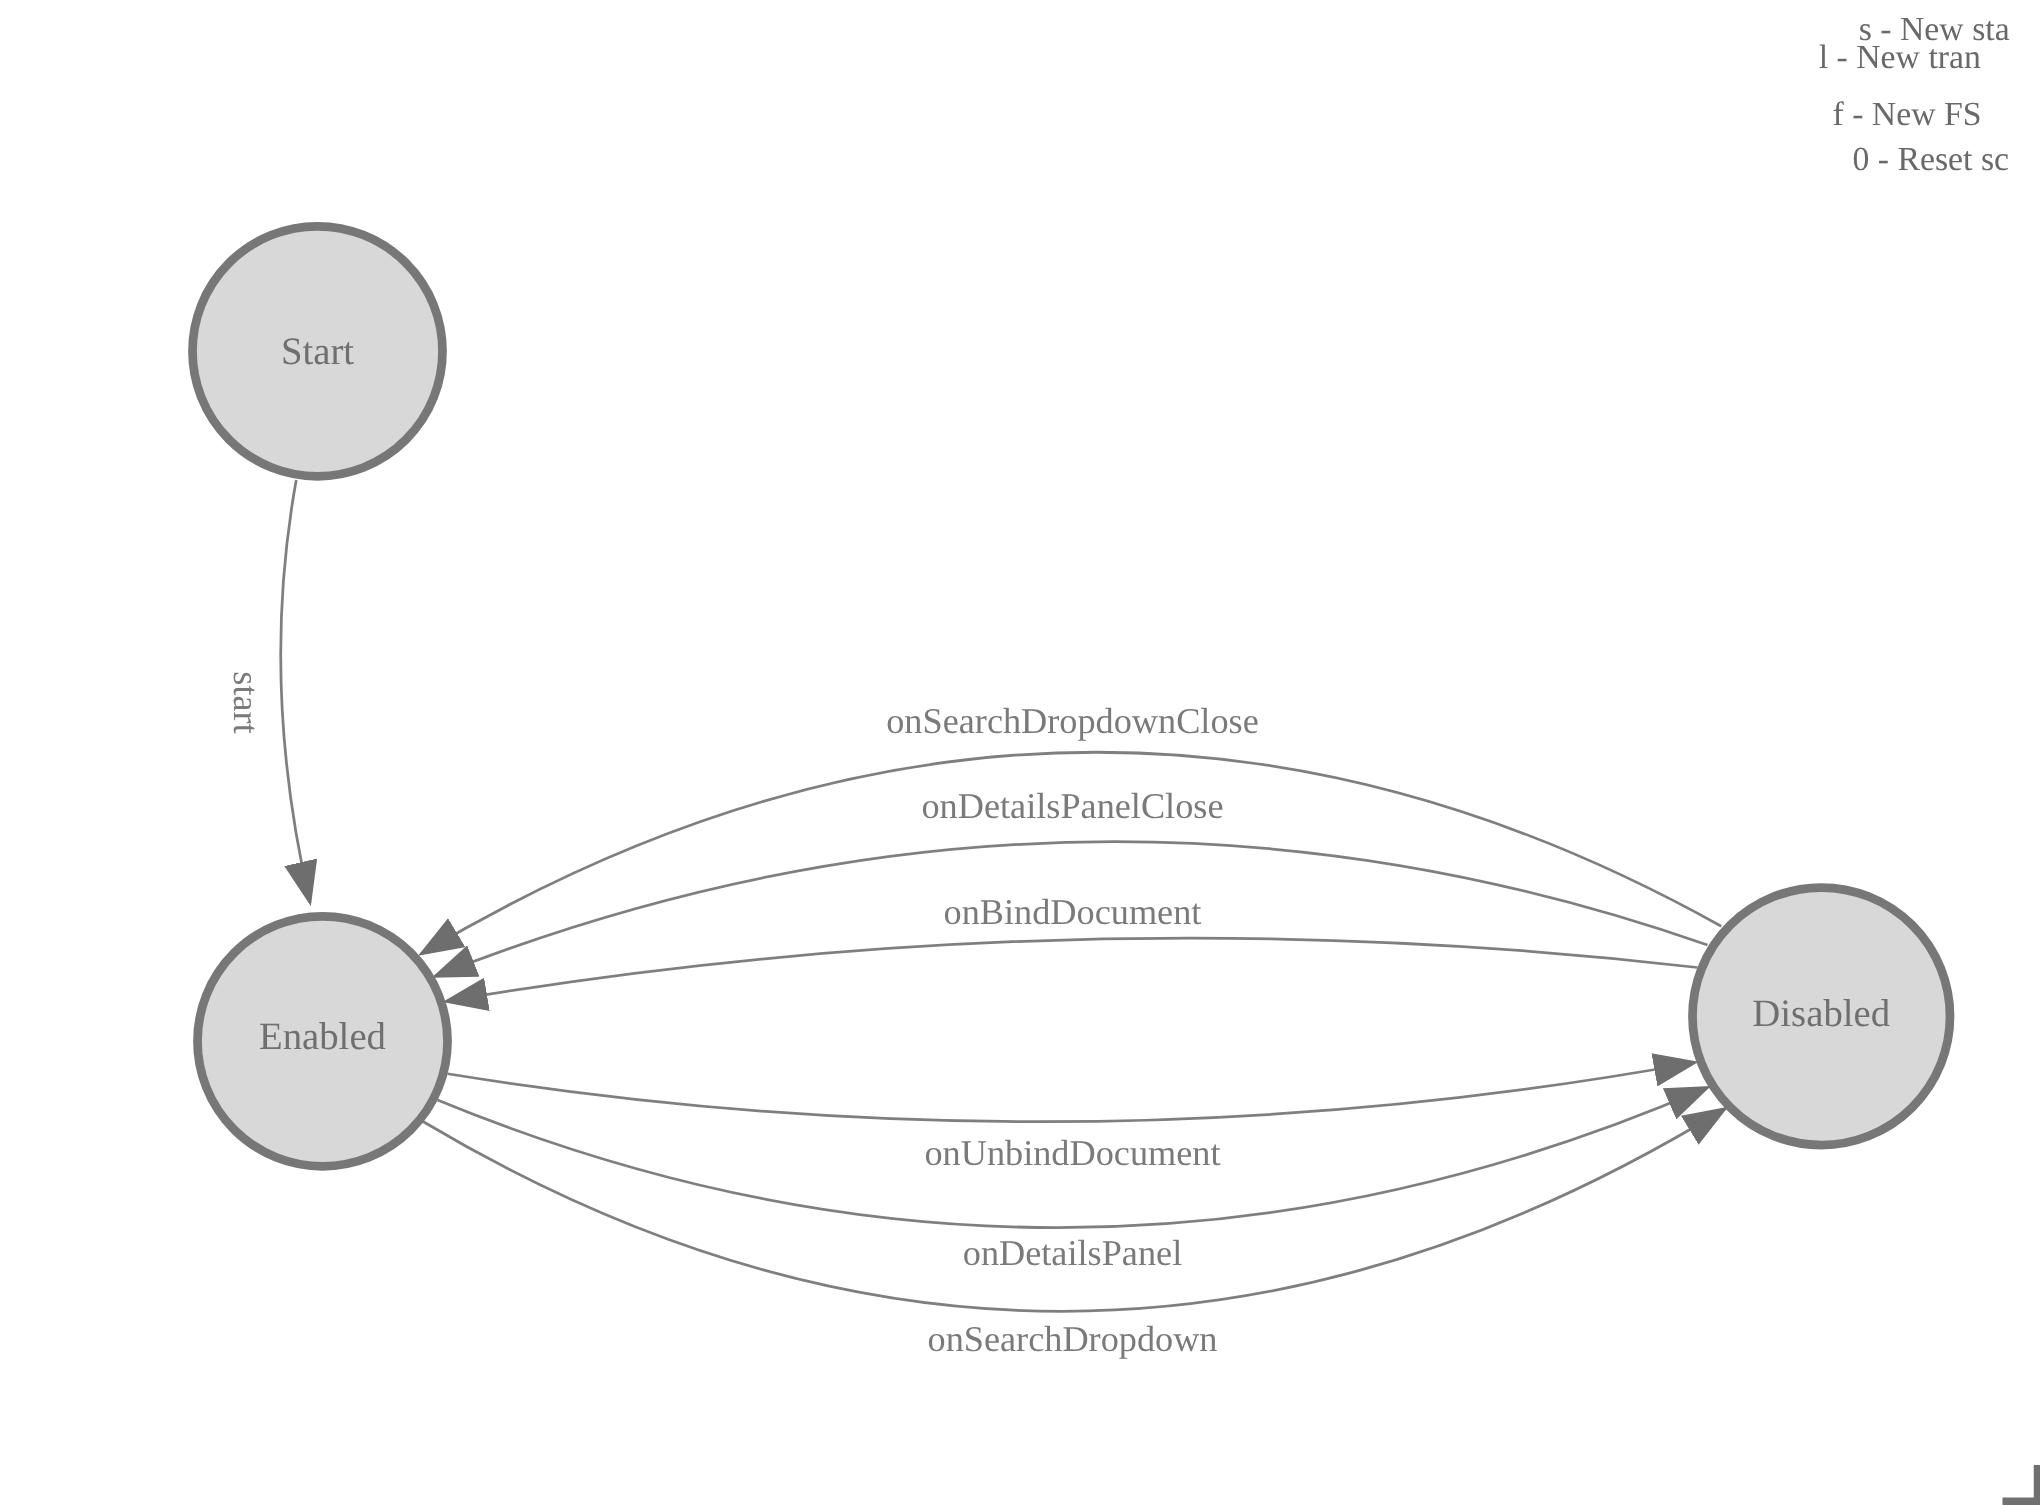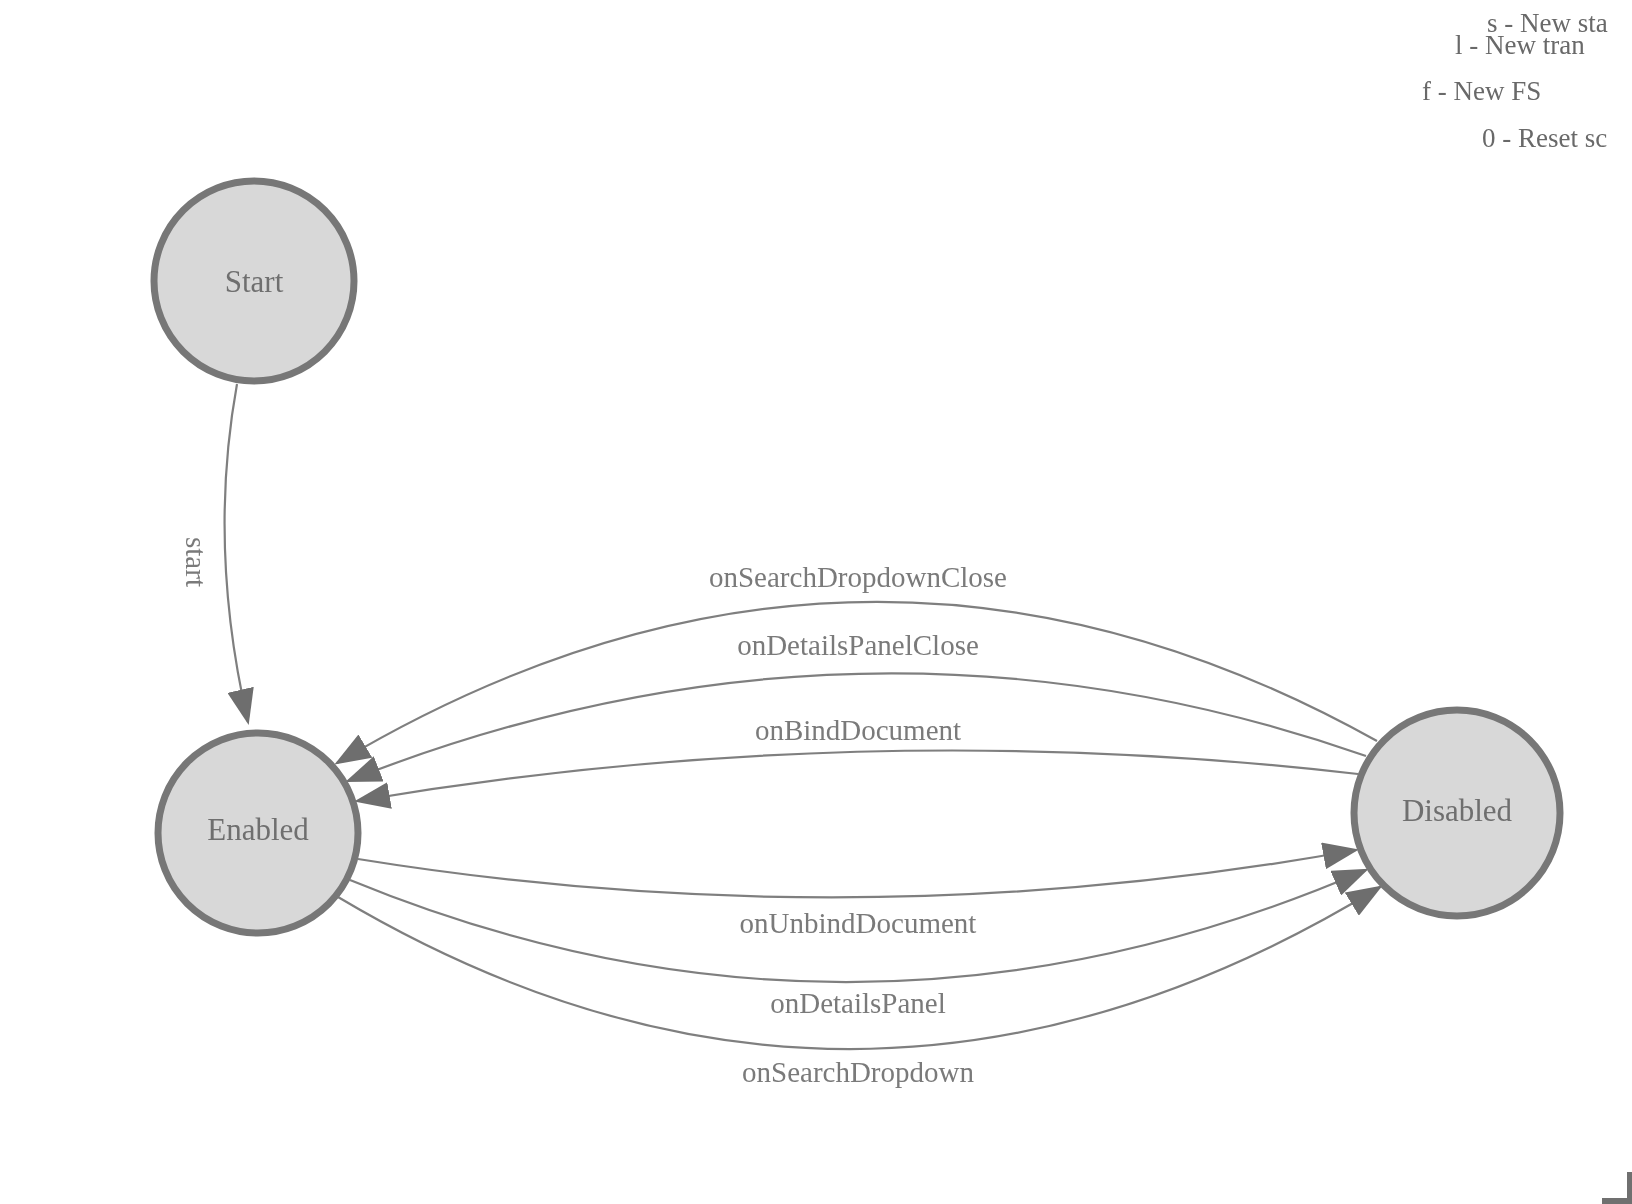--- a/index.html
+++ b/index.html
@@ -46,22 +46,22 @@
     color: #696969;
     font-size: 27px;
   }
   .legend-line {
     position: absolute;
     white-space: nowrap;
     line-height: 32px;
   }
   .legend-line:nth-child(1) { left: 1487px; top: 7px; }
   .legend-line:nth-child(2) { left: 1455px; top: 29px; }
-  .legend-line:nth-child(3) { left: 1422px; top: 75px; }
-  .legend-line:nth-child(4) { left: 1482px; top: 122px; }
+  .legend-line:nth-child(3) { left: 1466px; top: 75px; }
+  .legend-line:nth-child(4) { left: 1482px; top: 111px; }
   .corner-v {
     position: absolute;
     left: 1627px; top: 1172px;
     width: 5px; height: 32px;
     background: #707070;
   }
   .corner-h {
     position: absolute;
     left: 1602px; top: 1198px;
     width: 30px; height: 6px;

